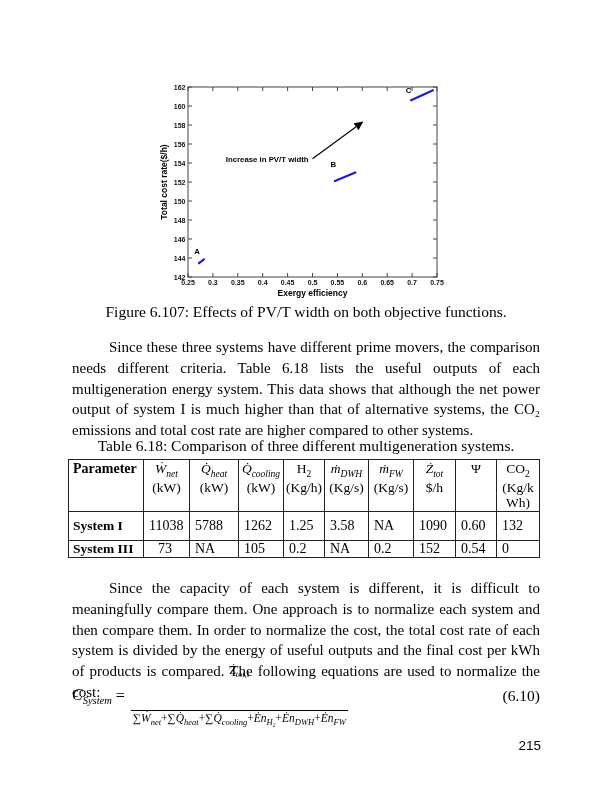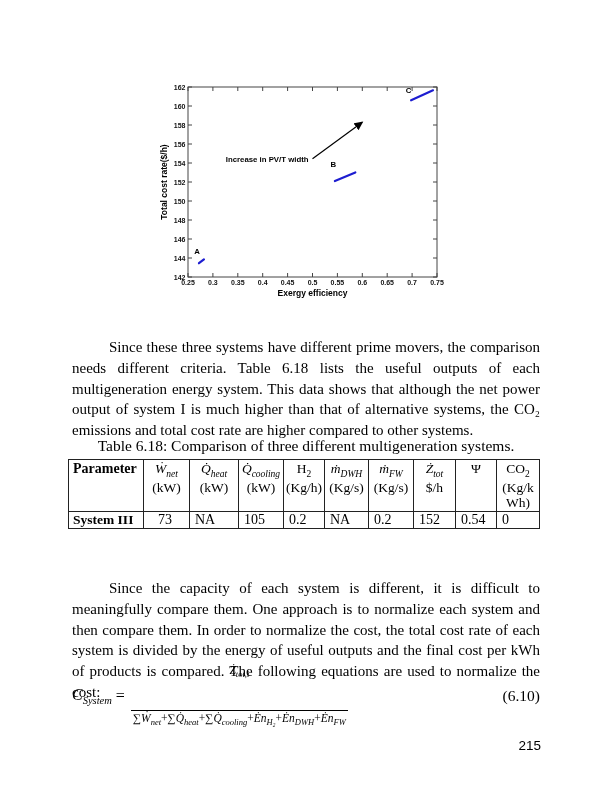--- a/index.html
+++ b/index.html
@@ -152,20 +152,21 @@
         <text x="153.516" y="81.57499999999995" text-anchor="end" font-family="&quot;Liberation Sans&quot;,sans-serif" font-size="7.8px" font-weight="bold">Increase in PV/T width</text>
         <polyline points="43.95600000000001,183.2250000000001 48.935999999999986,179.42500000000007" fill="none" stroke="#1d1dd0" stroke-width="2.2" stroke-linecap="round"></polyline>
         <text x="41.964000000000006" y="173.7250000000001" text-anchor="middle" font-family="&quot;Liberation Sans&quot;,sans-serif" font-size="7.8px" font-weight="bold">A</text>
         <polyline points="179.91000000000003,101.05000000000007 200.32799999999997,92.49999999999999" fill="none" stroke="#1d1dd0" stroke-width="2.2" stroke-linecap="round"></polyline>
         <text x="178.41600000000003" y="87.27499999999989" text-anchor="middle" font-family="&quot;Liberation Sans&quot;,sans-serif" font-size="7.8px" font-weight="bold">B</text>
         <polyline points="256.104,20.300000000000068 278.01599999999996,10.32499999999996" fill="none" stroke="#1d1dd0" stroke-width="2.2" stroke-linecap="round"></polyline>
         <text x="253.61399999999998" y="13.175000000000068" text-anchor="middle" font-family="&quot;Liberation Sans&quot;,sans-serif" font-size="7.8px" font-weight="bold">C</text>
       </svg>
   </div>
 
+  <div class="fig-caption">Figure 6.107: Effects of PV/T width on both objective functions.</div>
 
   <p class="body-par p1">Since these three systems have different prime movers, the comparison needs different criteria. Table 6.18 lists the useful outputs of each multigeneration energy system. This data shows that although the net power output of system I is much higher than that of alternative systems, the CO₂ emissions and total cost rate are higher compared to other systems.</p>
 
   <div class="tbl-caption">Table 6.18: Comparison of three different multigeneration systems.</div>
   <table class="cmp">
       <colgroup>
         <col style="width: 75px;">
         <col style="width: 46px;">
         <col style="width: 49px;">
         <col style="width: 45px;">
@@ -210,20 +211,32 @@
           <th>
             <div>Ψ</div>
           </th>
           <th>
             <div>CO<sub class="rm">2</sub></div>
             <div>(Kg/k Wh)</div>
           </th>
         </tr>
       </thead>
       <tbody>
+        <tr class="r0">
+          <td class="rowlabel">System I</td>
+          <td>11038</td>
+          <td>5788</td>
+          <td>1262</td>
+          <td>1.25</td>
+          <td>3.58</td>
+          <td>NA</td>
+          <td>1090</td>
+          <td>0.60</td>
+          <td>132</td>
+        </tr>
         <tr class="r2">
           <td class="rowlabel">System III</td>
           <td class="right">73</td>
           <td>NA</td>
           <td>105</td>
           <td>0.2</td>
           <td>NA</td>
           <td>0.2</td>
           <td>152</td>
           <td>0.54</td>

